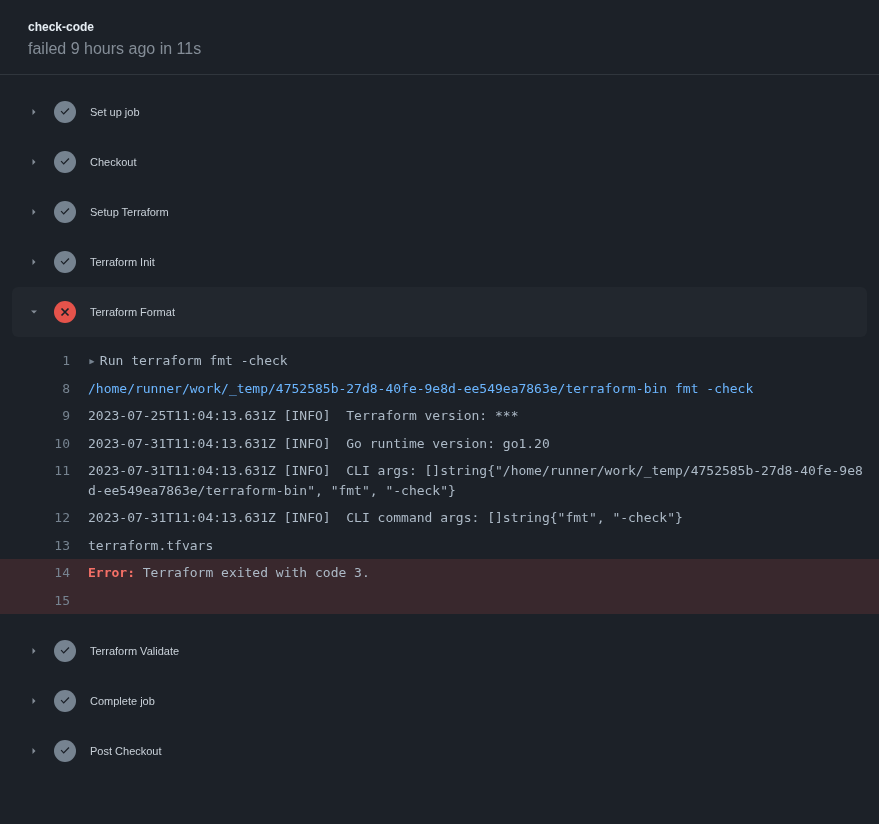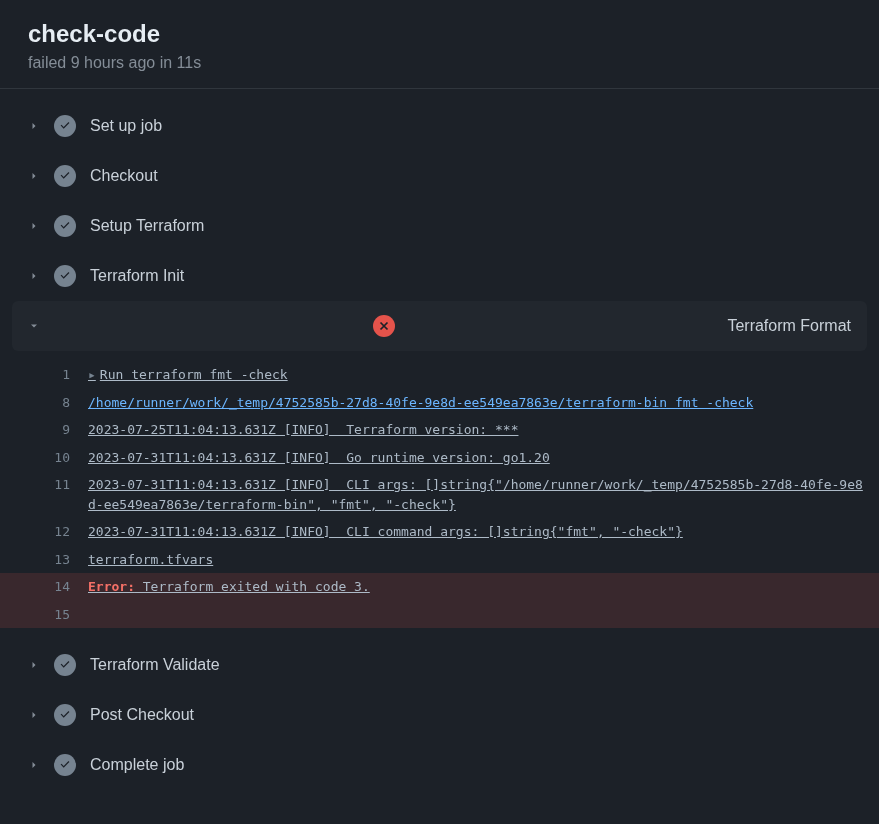--- a/index.html
+++ b/index.html
@@ -9,21 +9,21 @@
     font-family: -apple-system, BlinkMacSystemFont, "Segoe UI", Helvetica, Arial, sans-serif;
     width: 879px;
     height: 824px;
     overflow: hidden;
   }
   .header {
     padding: 20px 28px 16px 28px;
     border-bottom: 1px solid #30363d;
   }
   .job-title {
-    font-size: 24px;
+    font-size: 12px;
     font-weight: 600;
     color: #e6edf3;
     margin-bottom: 6px;
   }
   .job-subtitle {
     font-size: 16px;
     color: #848d97;
   }
   .steps {
     padding-top: 12px;
@@ -34,21 +34,20 @@
     padding: 14px 28px;
     gap: 14px;
     cursor: pointer;
   }
   .step.expanded {
     background: #22272e;
     border-radius: 6px;
     margin: 0 12px;
     padding-left: 16px;
     padding-right: 16px;
-    justify-content: space-between;
   }
   .chevron {
     width: 12px;
     height: 12px;
     display: flex;
     align-items: center;
     justify-content: center;
     color: #848d97;
   }
   .chevron svg { width: 12px; height: 12px; }
@@ -62,21 +61,21 @@
     flex-shrink: 0;
   }
   .status-icon.success {
     background: #768390;
   }
   .status-icon.fail {
     background: #e5534b;
   }
   .status-icon svg { width: 14px; height: 14px; }
   .step-label {
-    font-size: 16px;
+    font-size: 11px;
     color: #c9d1d9;
   }
   .log-block {
     font-family: ui-monospace, SFMono-Regular, Menlo, Consolas, monospace;
     font-size: 13px;
     padding: 10px 0 12px 0;
   }
   .log-line {
     display: flex;
     align-items: flex-start;
@@ -90,21 +89,20 @@
     padding-right: 18px;
     flex-shrink: 0;
     user-select: none;
   }
   .log-line .content {
     flex: 1;
     color: #adbac7;
     white-space: pre-wrap;
     word-break: break-all;
     padding-right: 16px;
-    text-decoration: underline;
   }
   .log-line .run-arrow {
     color: #768390;
     margin-right: 4px;
   }
   .log-line.cmd .content { color: #6cb6ff; }
   .log-line.error-line {
     background: rgba(229, 83, 75, 0.15);
   }
   .log-line .err-label { color: #f47067; font-weight: 600; }
@@ -246,30 +244,30 @@
     <span class="chevron">
       <svg viewBox="0 0 16 16" fill="currentColor">
           <path d="M6 4l4 4-4 4V4z"></path>
         </svg>
     </span>
     <span class="status-icon success">
       <svg viewBox="0 0 16 16" fill="#1c2128">
           <path d="M13 4.5L6.5 11 3 7.5l1-1 2.5 2.5L12 3.5z"></path>
         </svg>
     </span>
+    <span class="step-label">Complete job</span>
+  </div>
+
+  <div class="step">
+    <span class="chevron">
+      <svg viewBox="0 0 16 16" fill="currentColor">
+          <path d="M6 4l4 4-4 4V4z"></path>
+        </svg>
+    </span>
+    <span class="status-icon success">
+      <svg viewBox="0 0 16 16" fill="#1c2128">
+          <path d="M13 4.5L6.5 11 3 7.5l1-1 2.5 2.5L12 3.5z"></path>
+        </svg>
+    </span>
     <span class="step-label">Post Checkout</span>
   </div>
 
-  <div class="step">
-    <span class="chevron">
-      <svg viewBox="0 0 16 16" fill="currentColor">
-          <path d="M6 4l4 4-4 4V4z"></path>
-        </svg>
-    </span>
-    <span class="status-icon success">
-      <svg viewBox="0 0 16 16" fill="#1c2128">
-          <path d="M13 4.5L6.5 11 3 7.5l1-1 2.5 2.5L12 3.5z"></path>
-        </svg>
-    </span>
-    <span class="step-label">Complete job</span>
-  </div>
-
 </div>
 
 </body></html>

